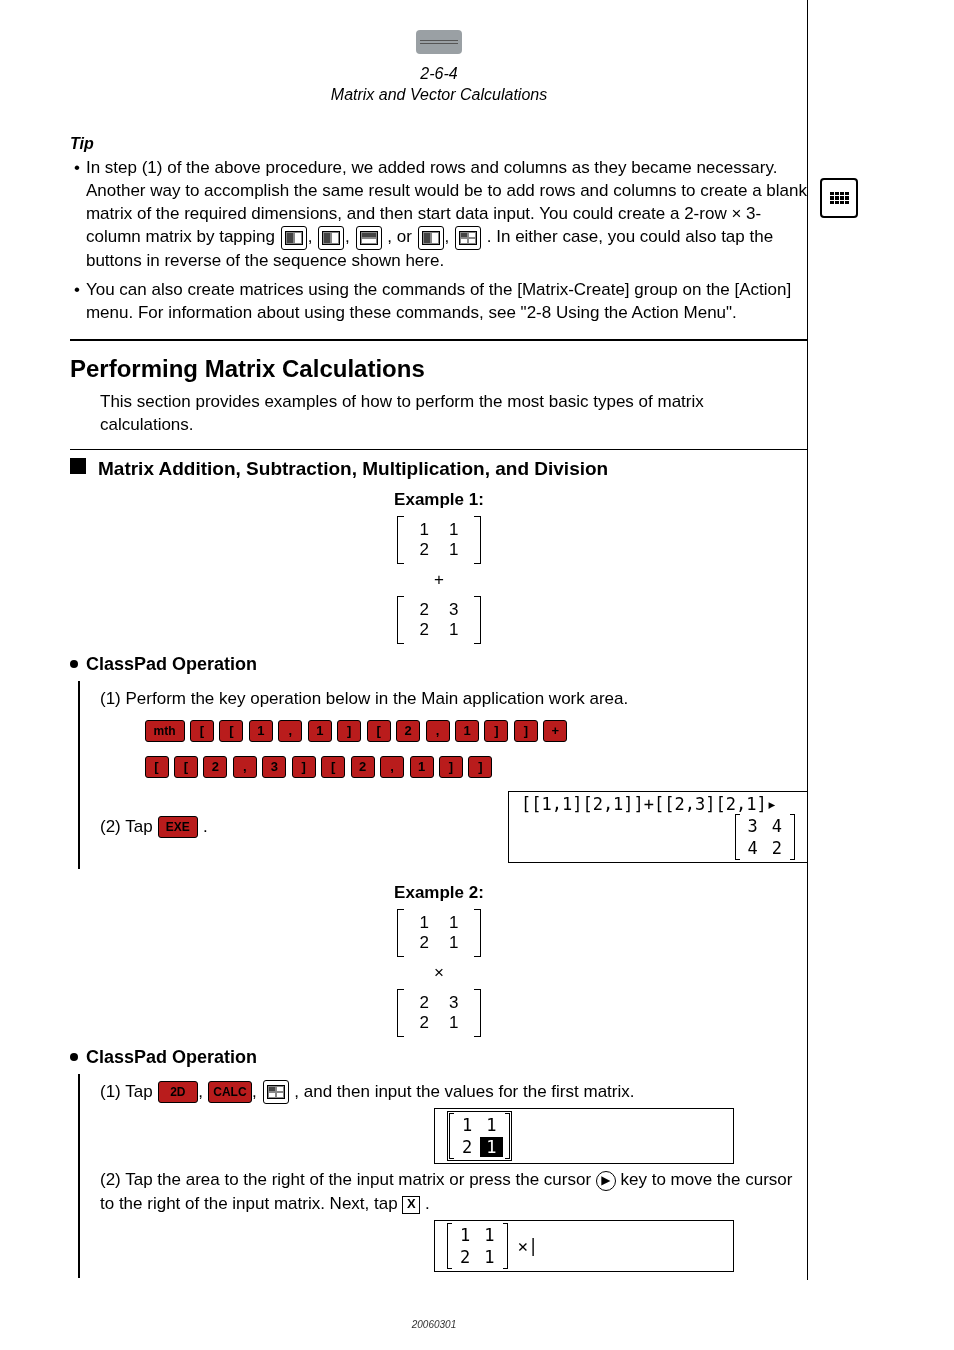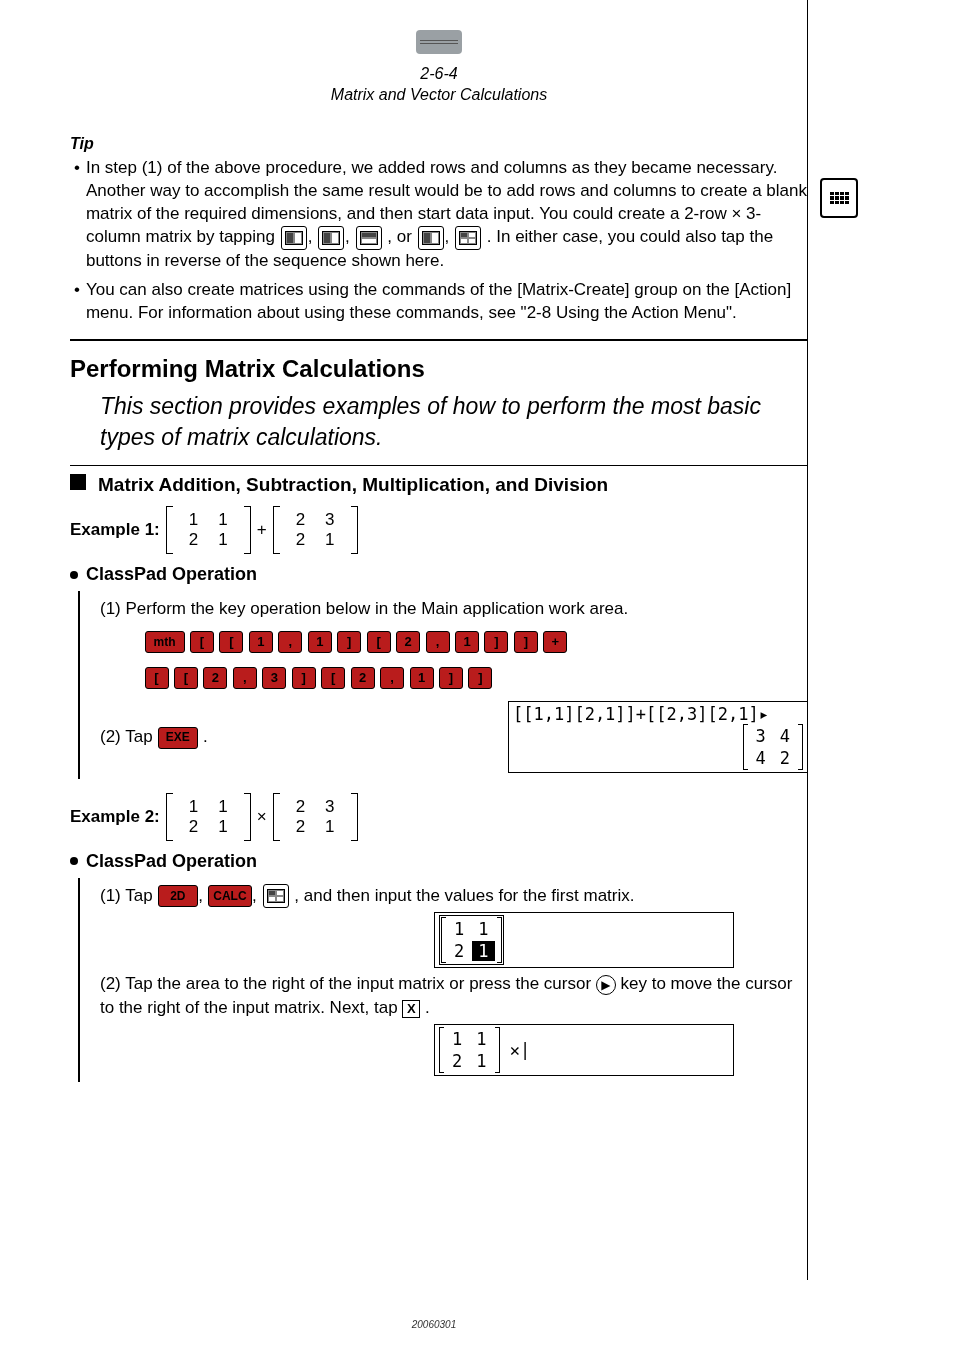--- a/index.html
+++ b/index.html
@@ -22,41 +22,41 @@
   .ci-2x2 .cell { flex:1; }
   .cell { border:0.5px solid #888; }
   .filled { background:#444; }
   .sidebar-icon { position:absolute; top:178px; right:10px; width:38px; height:40px; border:2px solid #000; border-radius:4px; background:#fff; display:flex; align-items:center; justify-content:center; }
   .sidebar-grid { width:20px; height:14px; }
   .sidebar-grid .r { display:flex; height:33%; }
   .sidebar-grid .c { flex:1; border:0.5px solid #000; background:#000; margin:0.5px; }
   .hr { border:none; border-top:2px solid #000; margin: 14px 0; }
   .hr-thin { border:none; border-top:1.5px solid #000; margin: 12px 0 8px 0; }
   h2.section { font-size: 24px; font-weight: bold; margin: 6px 0 8px 0; }
-  .section-intro { font-size: 23px; margin: 0 16px 6px 30px; line-height:1.35;font-style:italic; }
+  .section-intro { font-size: 17px; margin: 0 16px 6px 30px; line-height:1.35; }
   .subsection { font-size: 19px; font-weight: bold; display:flex; align-items:flex-start; gap:12px; margin: 4px 0 10px 0; }
   .blacksq { display:inline-block; width:16px; height:16px; background:#000; }
-  .example-line { display:flex; align-items:center; gap:6px; font-size:17px; margin:6px 0 10px 0; }
+  .example-line { display:flex; align-items:center; gap:6px; font-size:17px; margin:6px 0 10px 0;flex-direction:column; }
   .example-line b { font-weight:bold; }
   .matrix { display:inline-flex; align-items:stretch; vertical-align:middle; }
   .br-l, .br-r { width:7px; border-top:1.5px solid #000; border-bottom:1.5px solid #000; }
   .br-l { border-left:1.5px solid #000; }
   .br-r { border-right:1.5px solid #000; }
   .m-body { padding: 4px 6px; }
   .m-body table { border-collapse:collapse; }
   .m-body td { padding: 0 10px; text-align:center; font-size:17px; }
   .op-title { font-weight:bold; font-size:18px; margin:4px 0 6px 0; display:flex; align-items:center; gap:8px; }
   .dot { display:inline-block; width:8px; height:8px; background:#000; border-radius:50%; }
   .steps { border-left: 2.5px solid #000; margin-left: 8px; padding: 2px 0 2px 20px; }
   .step-text { font-size:17px; margin:4px 0; line-height:1.4; }
   .key { display:inline-flex; align-items:center; justify-content:center; min-width:24px; height:22px; padding:0 4px; border:1px solid #000; border-radius:3px; font-size:13px; font-weight:bold; background:#b91c1c; vertical-align:middle; margin:0 0.5px; }
   .key.wide { min-width:40px; font-size:12px; }
   .key-row { margin:4px 0 4px 44px; line-height:2; }
   .screen-row { display:flex; justify-content:flex-end; margin:4px 0; }
-  .screen { border:1.5px solid #000; padding:2px 4px; font-family: monospace; font-size:17px; display:inline-block; min-width:300px; }
+  .screen { border:1.5px solid #000; padding:2px 12px; font-family: monospace; font-size:17px; display:inline-block; min-width:300px; }
   .screen .sright { text-align:right; }
   .screen-matrix { display:inline-flex; align-items:stretch; vertical-align:middle; }
   .screen-matrix .sbr-l, .screen-matrix .sbr-r { width:5px; border-top:1px solid #000; border-bottom:1px solid #000; }
   .screen-matrix .sbr-l { border-left:1px solid #000; }
   .screen-matrix .sbr-r { border-right:1px solid #000; }
   .screen-matrix td { padding:0 6px; font-family:monospace; }
   .cursor-x { display:inline-block; font-family:monospace; font-size:17px; vertical-align:middle; }
   .arrow-key { display:inline-flex; width:20px; height:20px; border:1.5px solid #000; border-radius:50%; align-items:center; justify-content:center; font-size:12px; vertical-align:middle; }
   .boxed-x { display:inline-flex; width:18px; height:18px; border:1.3px solid #000; align-items:center; justify-content:center; font-size:13px; vertical-align:middle; font-weight:bold; }
   .footer { position:absolute; bottom:20px; left:0; right:0; text-align:center; font-size:10px; color:#333;font-style:italic; }

